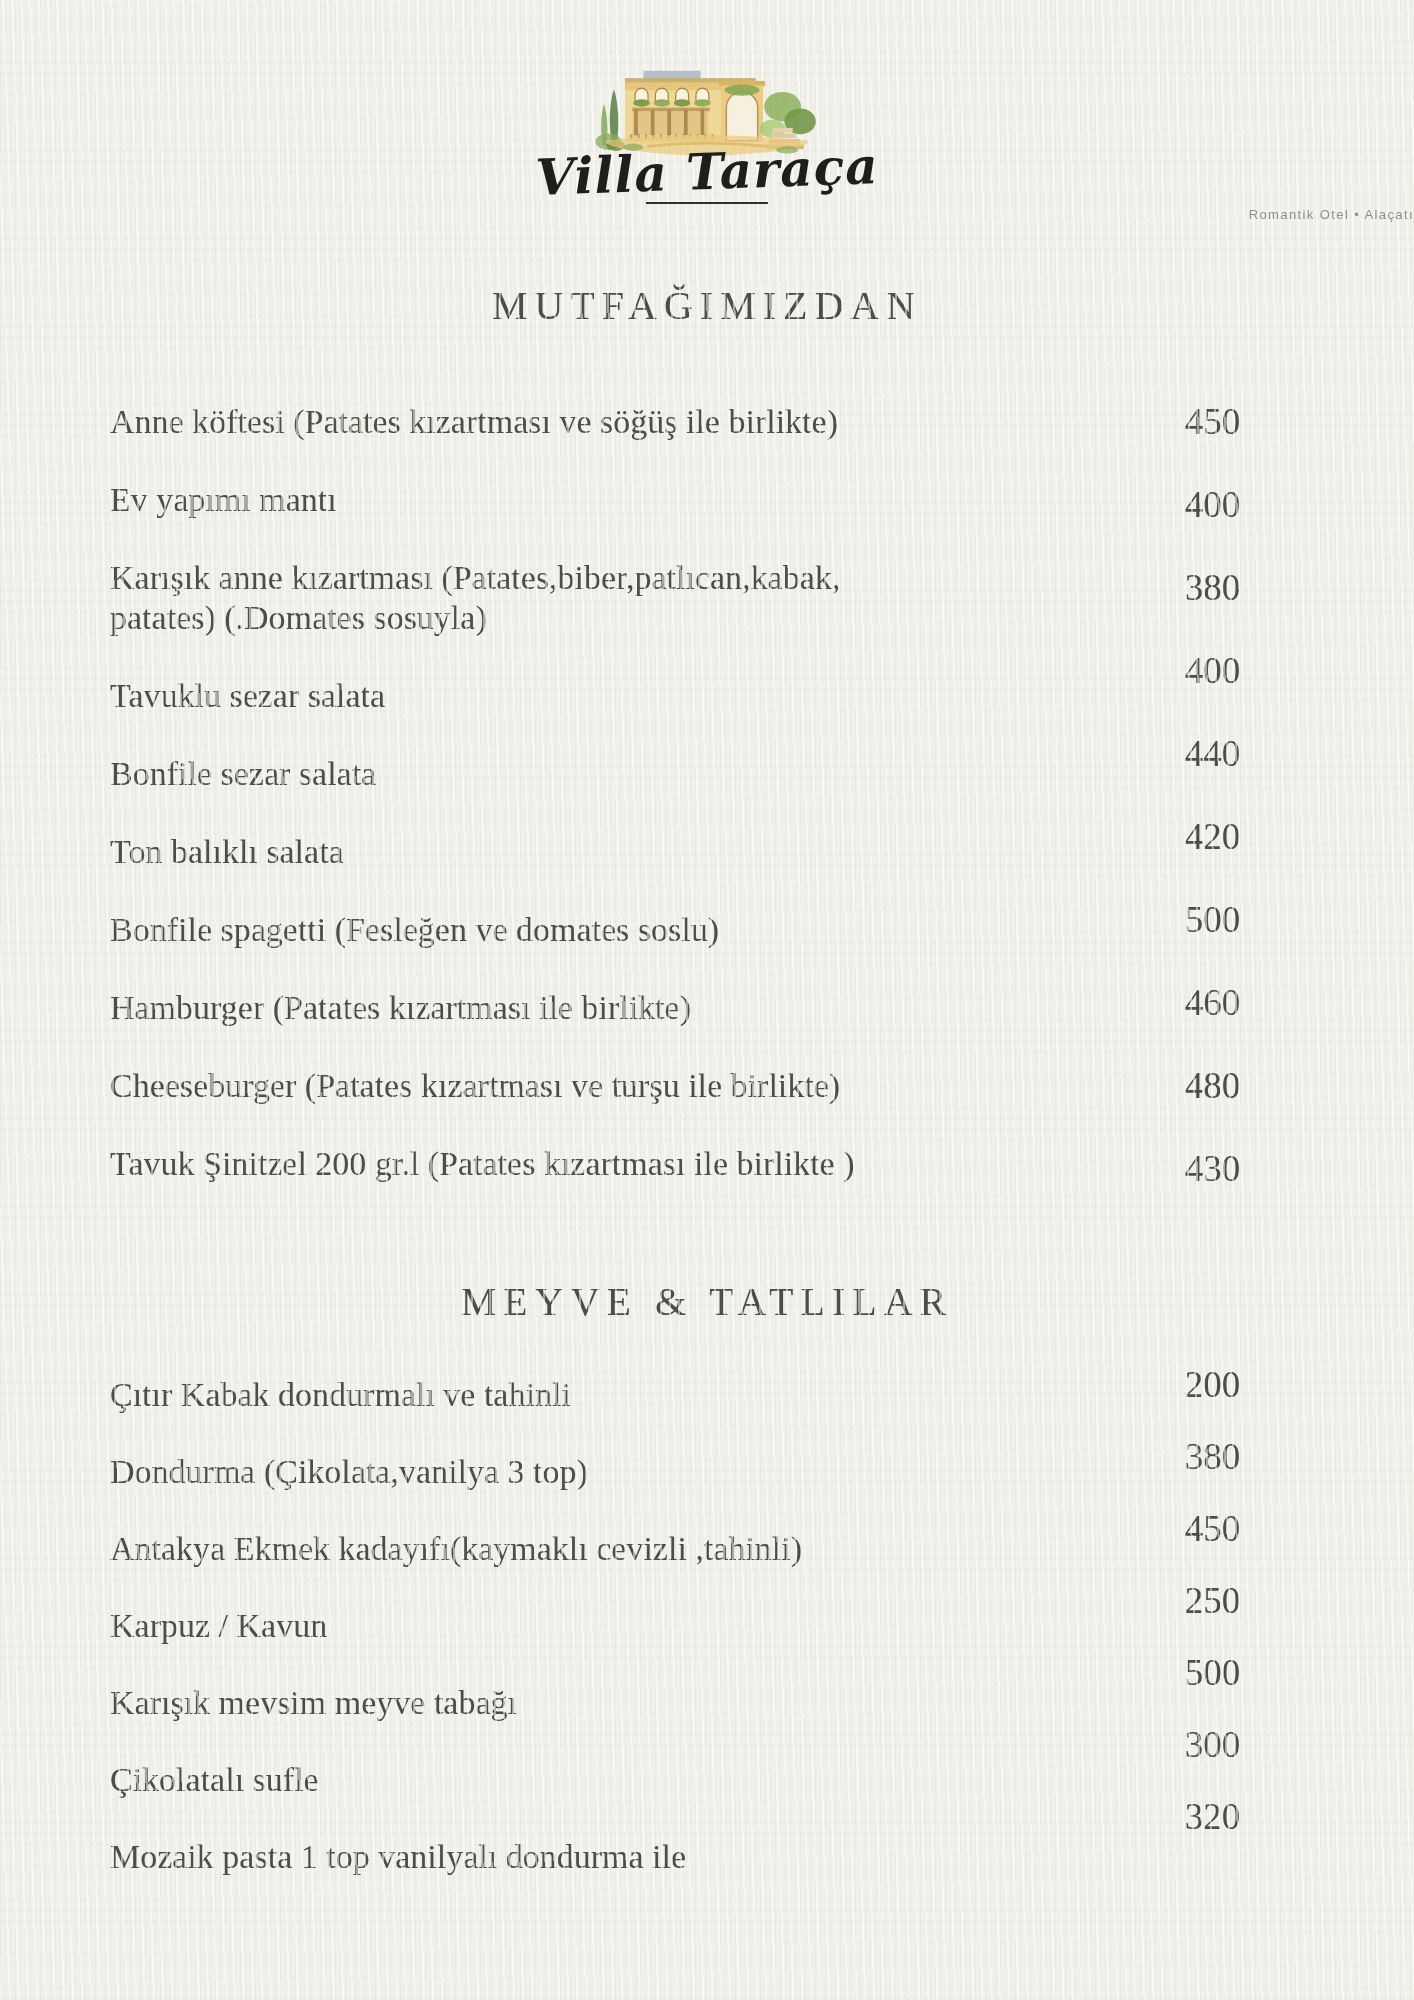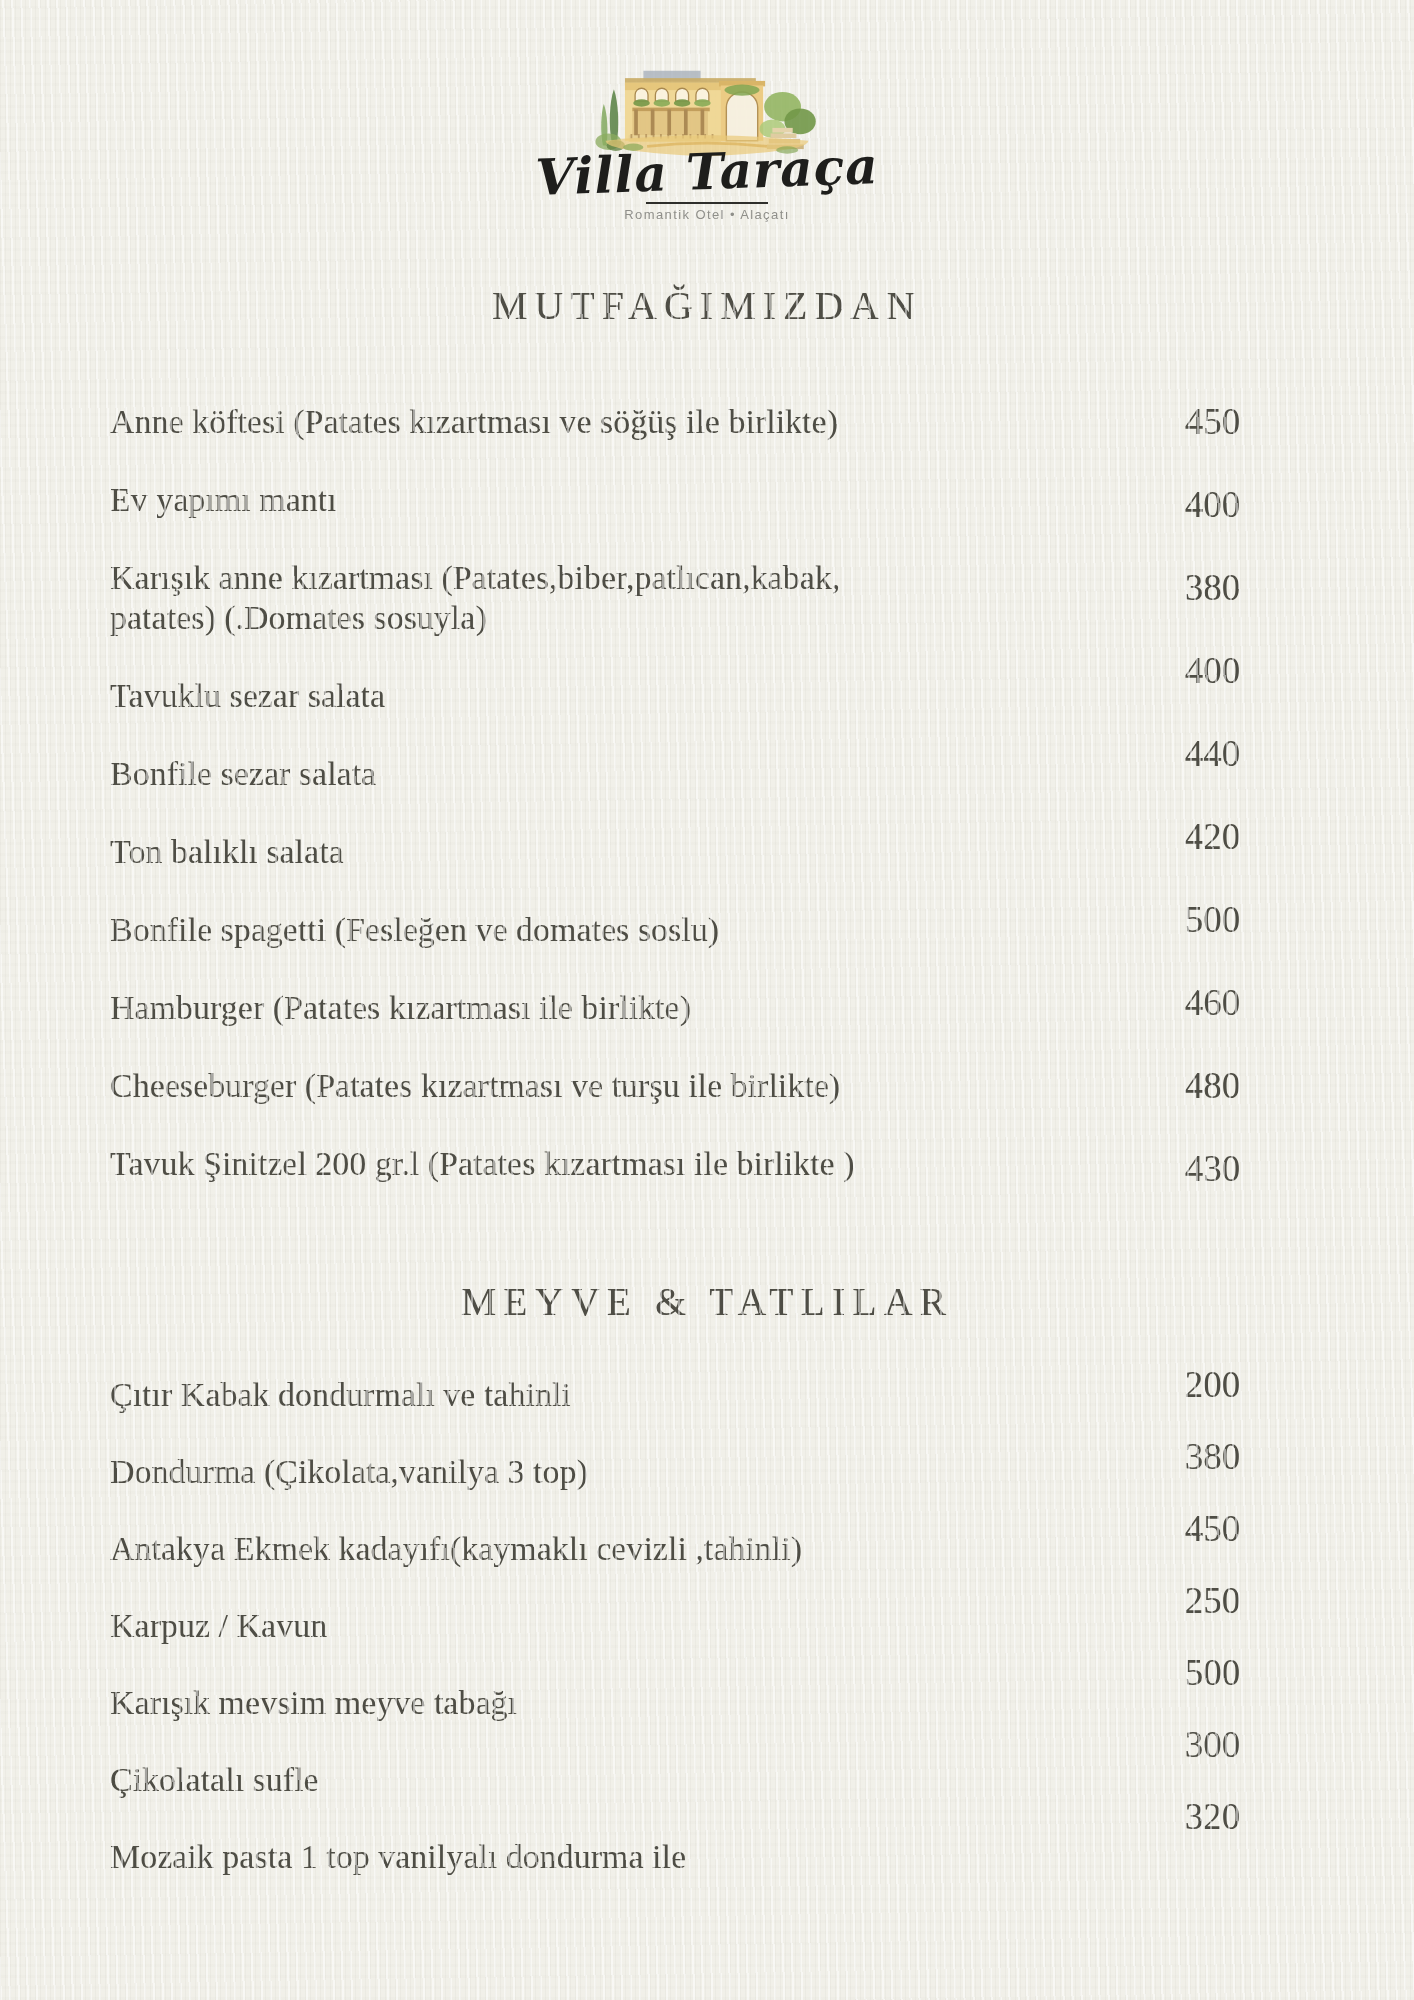--- a/index.html
+++ b/index.html
@@ -22,21 +22,21 @@
   .logo-script{
     margin-top:-16px;
     font-family:"DejaVu Serif", serif;font-style:italic;font-weight:700;
     font-size:50px;line-height:52px;letter-spacing:1px;
     color:var(--script,#1e1e1c);
     transform:rotate(-2deg);
   }
   .logo-divider{width:122px;height:2px;background:#2e2e2b;margin:4px auto 3px;}
   .logo-sub{
     font-family:"Liberation Sans", sans-serif;
-    font-size:13px;letter-spacing:1.4px;color:var(--subtext,#8f8f8a);
+    font-size:13px;letter-spacing:1.4px;color:var(--subtext,#8f8f8a);text-align:right;
   }
   .section-title{
     position:absolute;left:0;width:100%;text-align:center;
     font-size:40px;line-height:48px;letter-spacing:7px;
     color:var(--text,#4e4d45);
   }
   #title-1{top:282px;}
   #title-2{top:1278px;}
   .names-col{position:absolute;left:110px;width:1010px;}
   #names-1{top:402px;}

